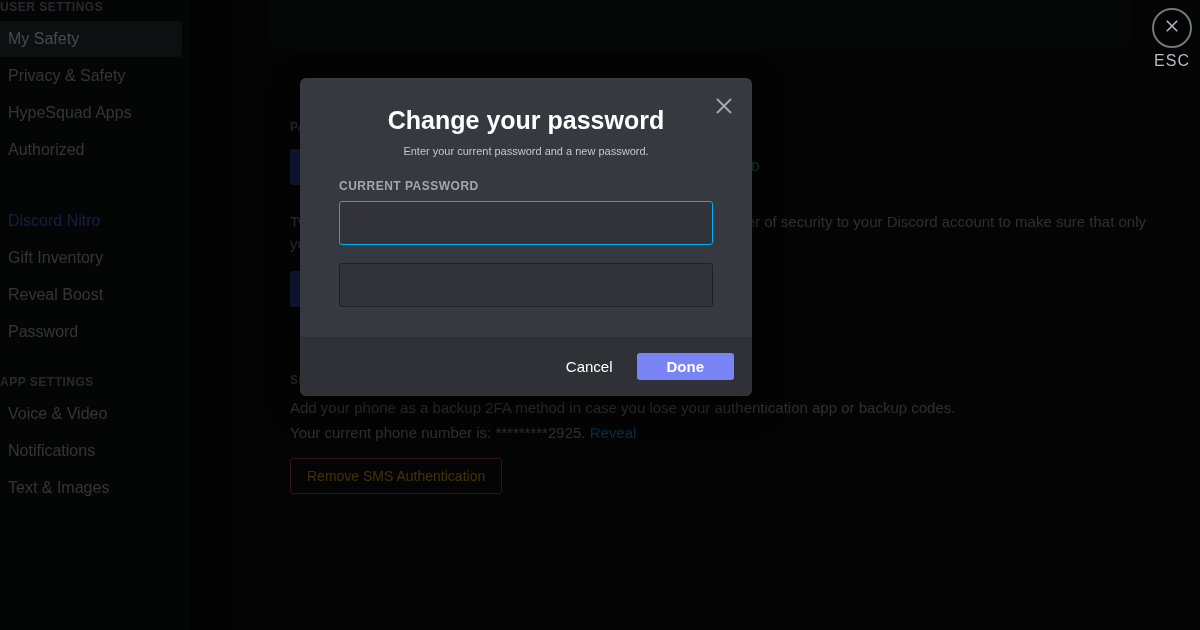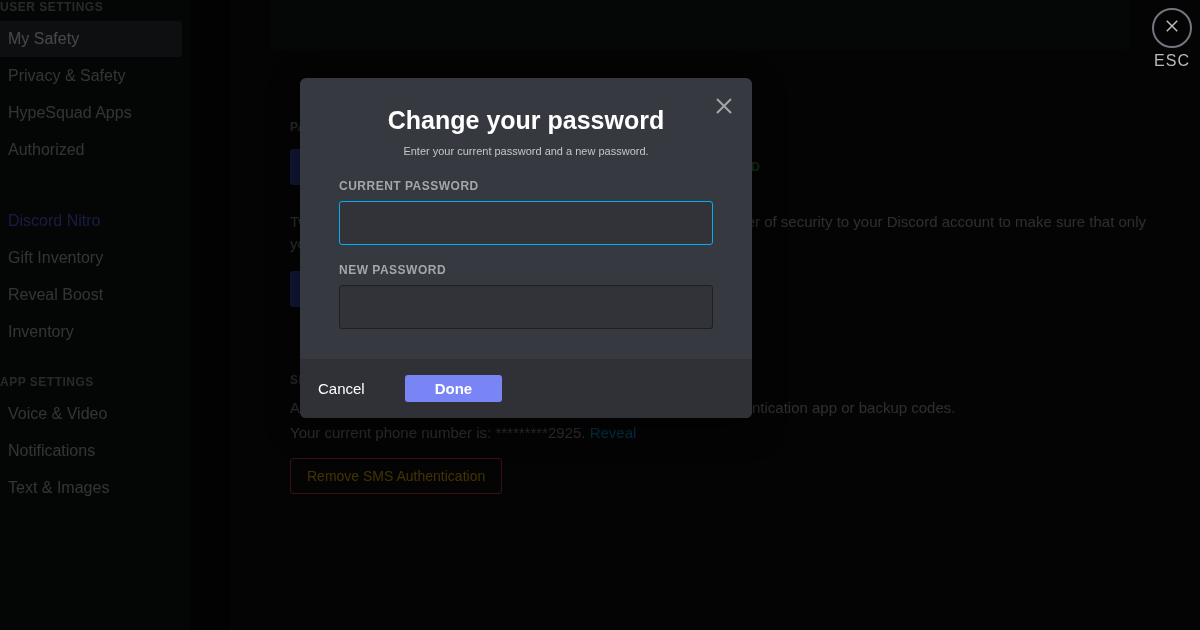--- a/index.html
+++ b/index.html
@@ -193,23 +193,23 @@
     color: #dcddde;
     padding: 0 12px;
     font-size: 15px;
     outline: none;
   }
   .field input.focused { border-color: #00aff4; }
   .modal-footer {
     background: #2f3136;
     padding: 16px 18px;
     display: flex;
-    justify-content: flex-start;
+    justify-content: flex-end;
     align-items: center;
-    gap: 40px;
+    gap: 24px;
   }
   .btn-cancel {
     background: transparent;
     border: none;
     color: #ffffff;
     font-size: 15px;
     cursor: pointer;
   }
   .btn-done {
     background: #7984f5;
@@ -229,21 +229,21 @@
   <div class="sidebar-header">USER SETTINGS</div>
   <div class="sidebar-item selected"><span>My Safety</span></div>
   <div class="sidebar-item"><span>Privacy &amp; Safety</span></div>
   <div class="sidebar-item"><span>HypeSquad Apps</span></div>
   <div class="sidebar-item"><span>Authorized</span></div>
   <div class="sidebar-item"><span></span></div>
   <div class="sidebar-gap"></div>
   <div class="sidebar-item nitro"><span>Discord Nitro</span></div>
   <div class="sidebar-item"><span>Gift Inventory</span></div>
   <div class="sidebar-item"><span>Reveal Boost</span></div>
-  <div class="sidebar-item"><span>Inventory</span></div>
+  <div class="sidebar-item"><span>Password</span></div>
   <div class="sidebar-gap"></div>
   <div class="sidebar-header">APP SETTINGS</div>
   <div class="sidebar-item"><span>Voice &amp; Video</span></div>
   <div class="sidebar-item"><span>Notifications</span></div>
   <div class="sidebar-item"><span>Text &amp; Images</span></div>
 </nav>
 
 <main class="content">
   <div class="card"></div>
 
@@ -294,21 +294,20 @@
     </div>
     <h2 class="modal-title">Change your password</h2>
     <p class="modal-sub">Enter your current password and a new password.</p>
 
     <div class="field">
       <div class="field-label">CURRENT PASSWORD</div>
       <input type="password" class="focused" value="" style="">
     </div>
 
     <div class="field">
-      <div class="field-label">NEW PASSWORD</div>
       <input type="password" value="" style="">
     </div>
   </div>
   <div class="modal-footer">
     <button class="btn-cancel">Cancel</button>
     <button class="btn-done">Done</button>
   </div>
 </div>
 
 </body></html>

